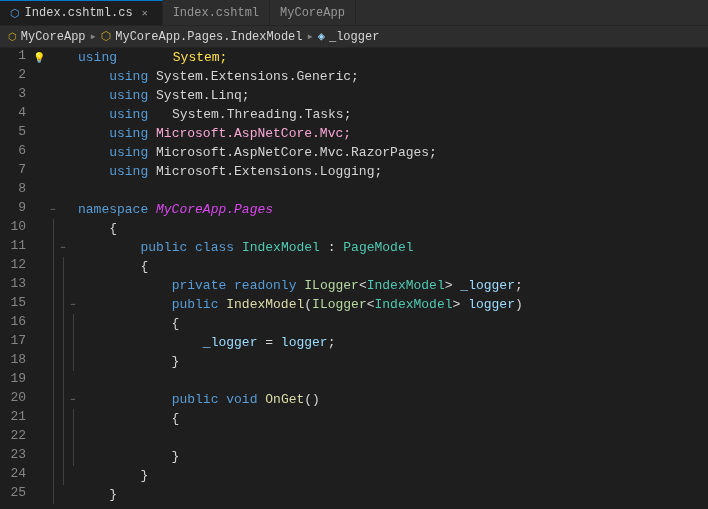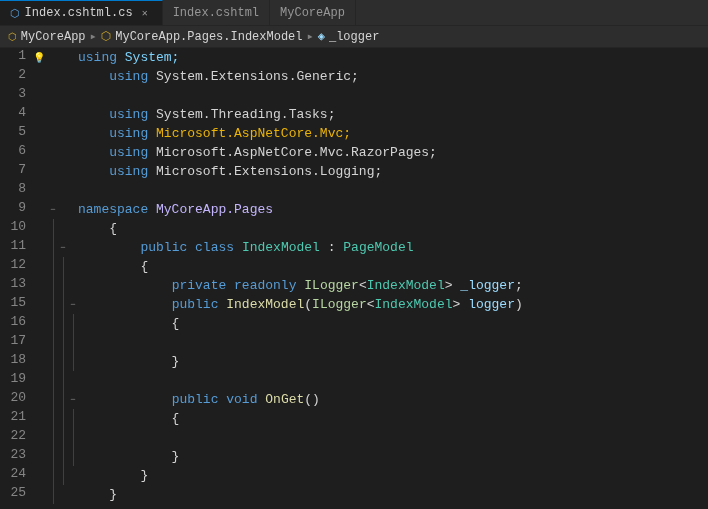--- a/index.html
+++ b/index.html
@@ -163,52 +163,53 @@
 <div class="editor-container">
   <div class="editor-main" id="editor-main">
   <div class="line-row">
         <span class="ln">1</span>
         <span class="bulb-col">
           <span class="bulb" style="font-size: 10px;">💡</span>
         </span>
         <span class="ind1"></span>
         <span class="ind2"></span>
         <span class="ind3" style="width: 10px; flex-shrink: 0; display: flex; align-items: center; justify-content: center; font-size: 9px; color: rgb(133, 133, 133);"></span>
-        <span class="code-content"><span style="color: rgb(86, 156, 214);">using</span><span style="color: #7dd3fc;"> System;</span></span>
+        <span class="code-content"><span style="color: rgb(86, 156, 214);">using</span><span style="color: #fde047; padding-left: 48px;"> System;</span></span>
       </div>
       <div class="line-row">
         <span class="ln">2</span>
         <span class="bulb-col"></span>
         <span class="ind1"></span>
         <span class="ind2"></span>
         <span class="ind3" style="width: 10px; flex-shrink: 0; display: flex; align-items: center; justify-content: center; font-size: 9px; color: rgb(133, 133, 133);"></span>
         <span class="code-content"><span style="color: rgb(212, 212, 212);">    </span><span style="color: rgb(86, 156, 214);">using</span><span style="color: rgb(212, 212, 212);"> System.Extensions.Generic;</span></span>
       </div>
       <div class="line-row">
         <span class="ln">3</span>
         <span class="bulb-col"></span>
         <span class="ind1"></span>
         <span class="ind2"></span>
         <span class="ind3" style="width: 10px; flex-shrink: 0; display: flex; align-items: center; justify-content: center; font-size: 9px; color: rgb(133, 133, 133);"></span>
+        <span class="code-content"><span style="color: rgb(212, 212, 212);">    </span><span style="color: rgb(86, 156, 214);">using</span><span style="color: rgb(212, 212, 212);"> System.Linq;</span></span>
       </div>
       <div class="line-row">
         <span class="ln">4</span>
         <span class="bulb-col"></span>
         <span class="ind1"></span>
         <span class="ind2"></span>
         <span class="ind3" style="width: 10px; flex-shrink: 0; display: flex; align-items: center; justify-content: center; font-size: 9px; color: rgb(133, 133, 133);"></span>
-        <span class="code-content"><span style="color: rgb(212, 212, 212);">    </span><span style="color: rgb(86, 156, 214);">using</span><span style="color: rgb(212, 212, 212);"> System.Threading.Tasks;</span></span>
+        <span class="code-content"><span style="color: rgb(212, 212, 212);">    </span><span style="color: rgb(86, 156, 214);">using</span><span style="color: rgb(212, 212, 212); margin-left: 16px;"> System.Threading.Tasks;</span></span>
       </div>
       <div class="line-row">
         <span class="ln">5</span>
         <span class="bulb-col"></span>
         <span class="ind1"></span>
         <span class="ind2"></span>
         <span class="ind3" style="width: 10px; flex-shrink: 0; display: flex; align-items: center; justify-content: center; font-size: 9px; color: rgb(133, 133, 133);"></span>
-        <span class="code-content"><span style="color: rgb(212, 212, 212);">    </span><span style="color: rgb(86, 156, 214);">using</span><span style="color: #eab308;"> Microsoft.AspNetCore.Mvc;</span></span>
+        <span class="code-content"><span style="color: rgb(212, 212, 212);">    </span><span style="color: rgb(86, 156, 214);">using</span><span style="color: #f9a8d4;"> Microsoft.AspNetCore.Mvc;</span></span>
       </div>
       <div class="line-row">
         <span class="ln">6</span>
         <span class="bulb-col"></span>
         <span class="ind1"></span>
         <span class="ind2"></span>
         <span class="ind3" style="width: 10px; flex-shrink: 0; display: flex; align-items: center; justify-content: center; font-size: 9px; color: rgb(133, 133, 133);"></span>
         <span class="code-content"><span style="color: rgb(212, 212, 212);">    </span><span style="color: rgb(86, 156, 214);">using</span><span style="color: rgb(212, 212, 212);"> Microsoft.AspNetCore.Mvc.RazorPages;</span></span>
       </div>
       <div class="line-row">
@@ -226,21 +227,21 @@
         <span class="ind2"></span>
         <span class="ind3" style="width: 10px; flex-shrink: 0; display: flex; align-items: center; justify-content: center; font-size: 9px; color: rgb(133, 133, 133);"></span>
         <span class="code-content"></span>
       </div>
       <div class="line-row">
         <span class="ln">9</span>
         <span class="bulb-col"></span>
         <span class="ind1" style="cursor: pointer;">−</span>
         <span class="ind2"></span>
         <span class="ind3" style="width: 10px; flex-shrink: 0; display: flex; align-items: center; justify-content: center; font-size: 9px; color: rgb(133, 133, 133);"></span>
-        <span class="code-content"><span style="color: rgb(86, 156, 214);">namespace</span><span style="color: #c4b5fd;"> MyCoreApp.Pages</span></span>
+        <span class="code-content"><span style="color: rgb(86, 156, 214);">namespace</span><span style="color: #d946ef; font-style: italic;"> MyCoreApp.Pages</span></span>
       </div>
       <div class="line-row">
         <span class="ln">10</span>
         <span class="bulb-col"></span>
         <span class="ind1">
           <span style="border-left: 1px solid rgb(64, 64, 64); height: 19px; display: inline-block;"></span>
         </span>
         <span class="ind2"></span>
         <span class="ind3" style="width: 10px; flex-shrink: 0; display: flex; align-items: center; justify-content: center; font-size: 9px; color: rgb(133, 133, 133);"></span>
         <span class="code-content"><span style="color: rgb(212, 212, 212);">    {</span></span>
@@ -310,20 +311,21 @@
         <span class="bulb-col"></span>
         <span class="ind1">
           <span style="border-left: 1px solid rgb(64, 64, 64); height: 19px; display: inline-block;"></span>
         </span>
         <span class="ind2">
           <span style="border-left: 1px solid rgb(64, 64, 64); height: 19px; display: inline-block;"></span>
         </span>
         <span class="ind3" style="width: 10px; flex-shrink: 0; display: flex; align-items: center; justify-content: center; font-size: 9px; color: rgb(133, 133, 133);">
           <span style="border-left: 1px solid rgb(64, 64, 64); height: 19px; display: inline-block;"></span>
         </span>
+        <span class="code-content"><span style="color: rgb(212, 212, 212);">                </span><span style="color: rgb(156, 220, 254);">_logger</span><span style="color: rgb(212, 212, 212);"> = </span><span style="color: rgb(156, 220, 254);">logger</span><span style="color: rgb(212, 212, 212);">;</span></span>
       </div>
       <div class="line-row">
         <span class="ln">18</span>
         <span class="bulb-col"></span>
         <span class="ind1">
           <span style="border-left: 1px solid rgb(64, 64, 64); height: 19px; display: inline-block;"></span>
         </span>
         <span class="ind2">
           <span style="border-left: 1px solid rgb(64, 64, 64); height: 19px; display: inline-block;"></span>
         </span>

